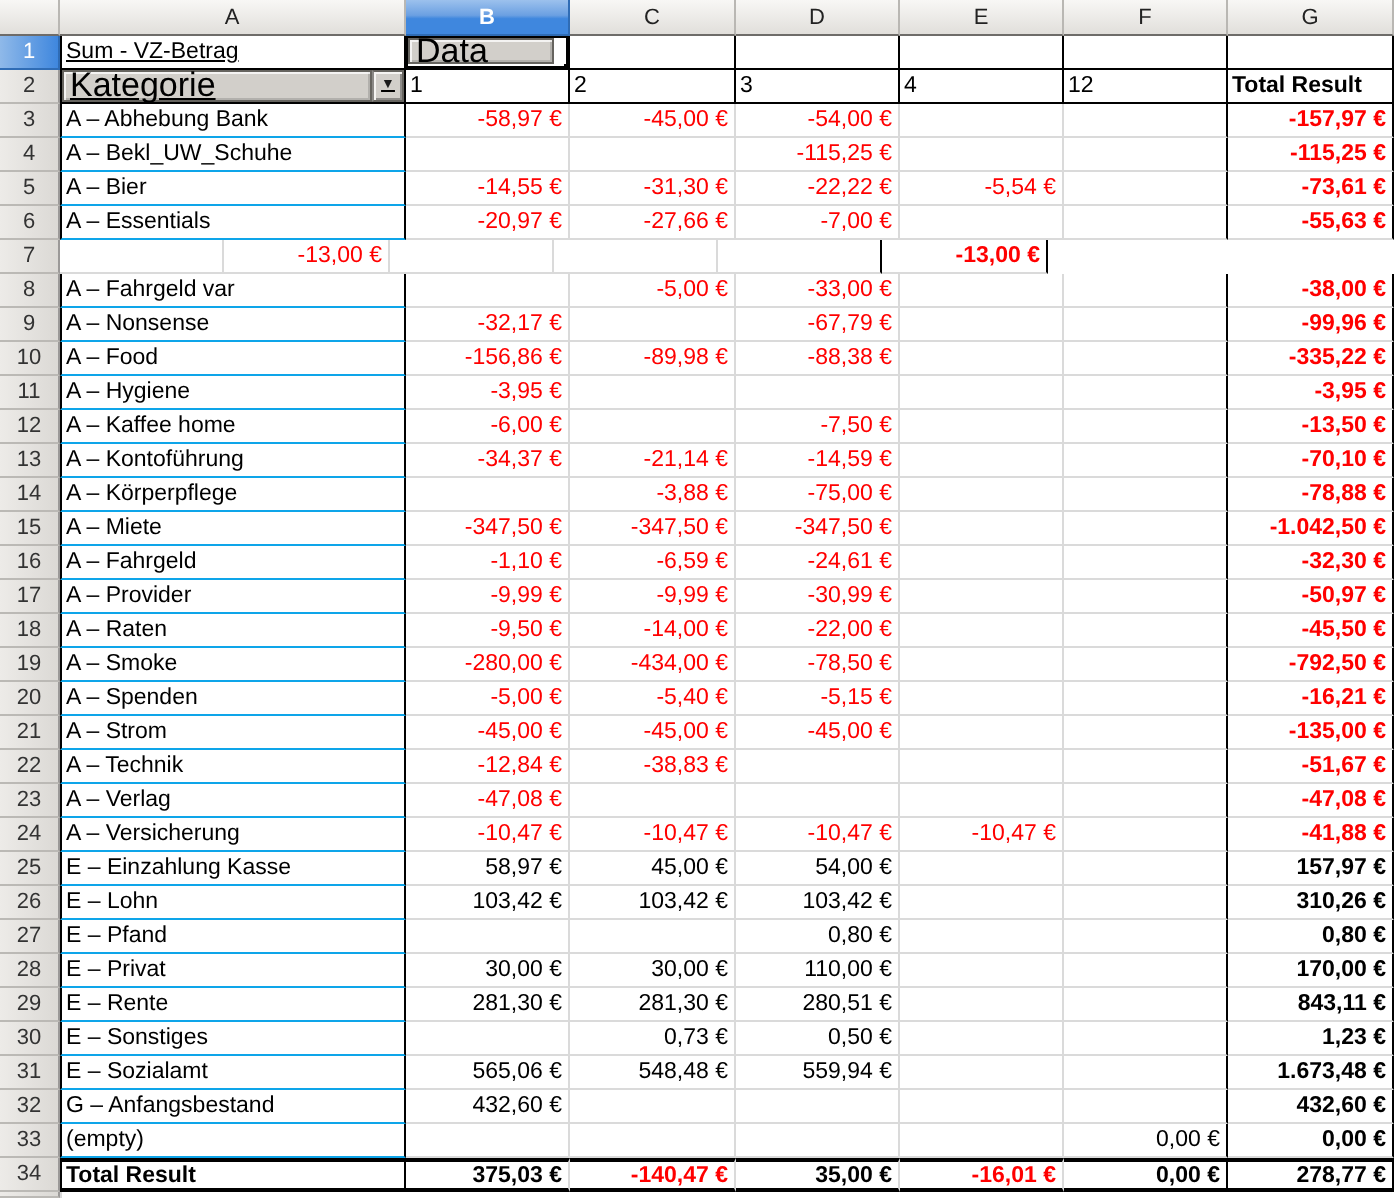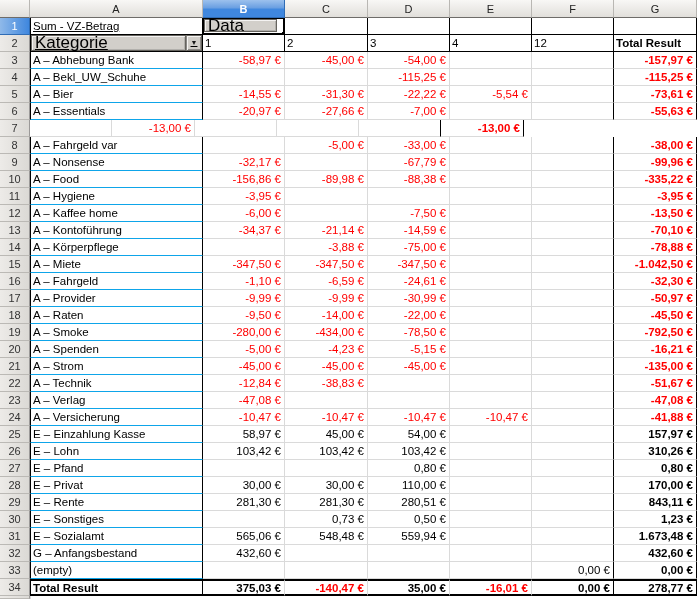--- a/index.html
+++ b/index.html
@@ -279,21 +279,21 @@
         <div class="cell val w2 gline neg">-280,00 €</div>
         <div class="cell val w3 gline neg">-434,00 €</div>
         <div class="cell val w4 gline neg">-78,50 €</div>
         <div class="cell val w5 gline"></div>
         <div class="cell val w6 gline f-col"></div>
         <div class="cell val w7 gline g-col neg">-792,50 €</div>
       </div><div class="row">
         <div class="rowhdr w0">20</div>
         <div class="cell lbl w1 lbl-data">A – Spenden</div>
         <div class="cell val w2 gline neg">-5,00 €</div>
-        <div class="cell val w3 gline neg">-4,23 €</div>
+        <div class="cell val w3 gline neg">-5,40 €</div>
         <div class="cell val w4 gline neg">-5,15 €</div>
         <div class="cell val w5 gline"></div>
         <div class="cell val w6 gline f-col"></div>
         <div class="cell val w7 gline g-col neg">-16,21 €</div>
       </div><div class="row">
         <div class="rowhdr w0">21</div>
         <div class="cell lbl w1 lbl-data">A – Strom</div>
         <div class="cell val w2 gline neg">-45,00 €</div>
         <div class="cell val w3 gline neg">-45,00 €</div>
         <div class="cell val w4 gline neg">-45,00 €</div>

